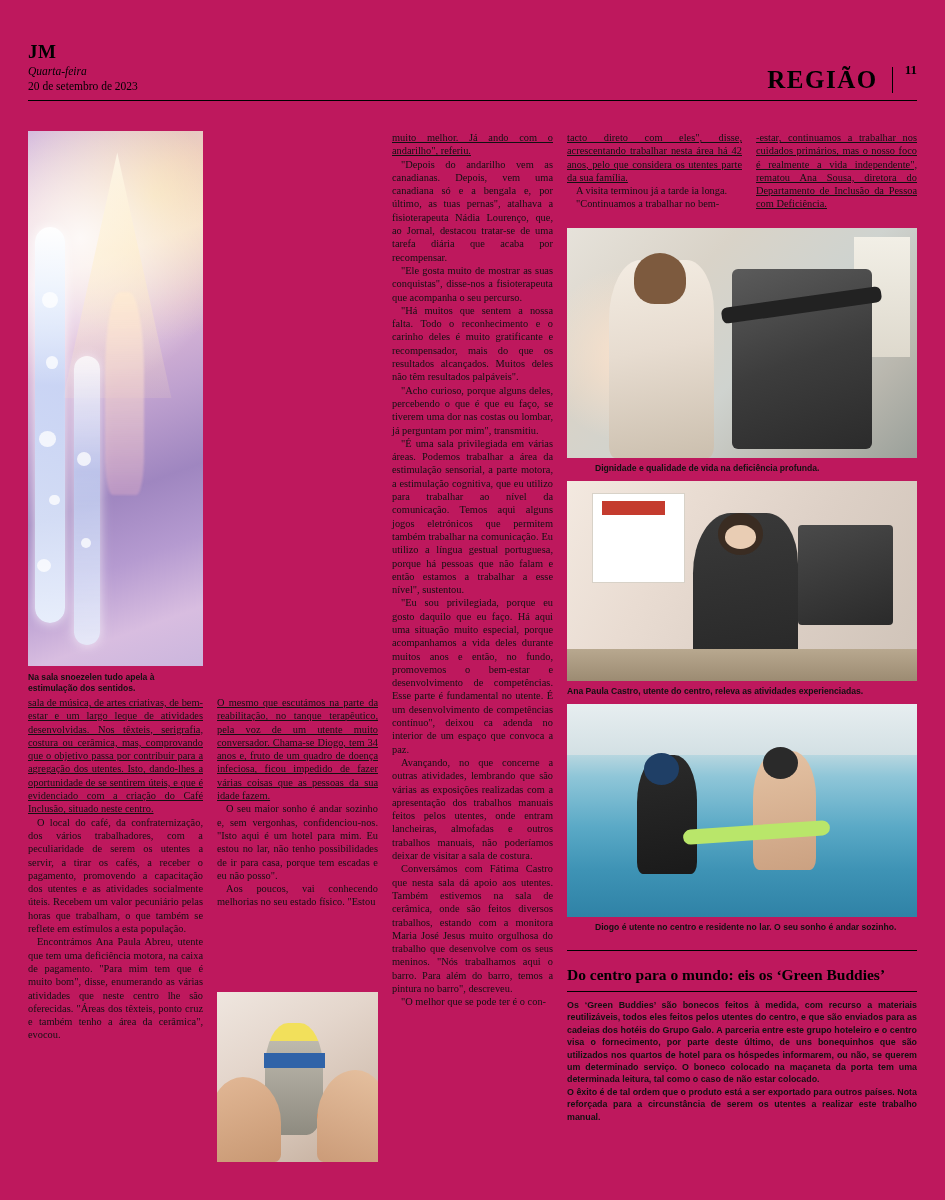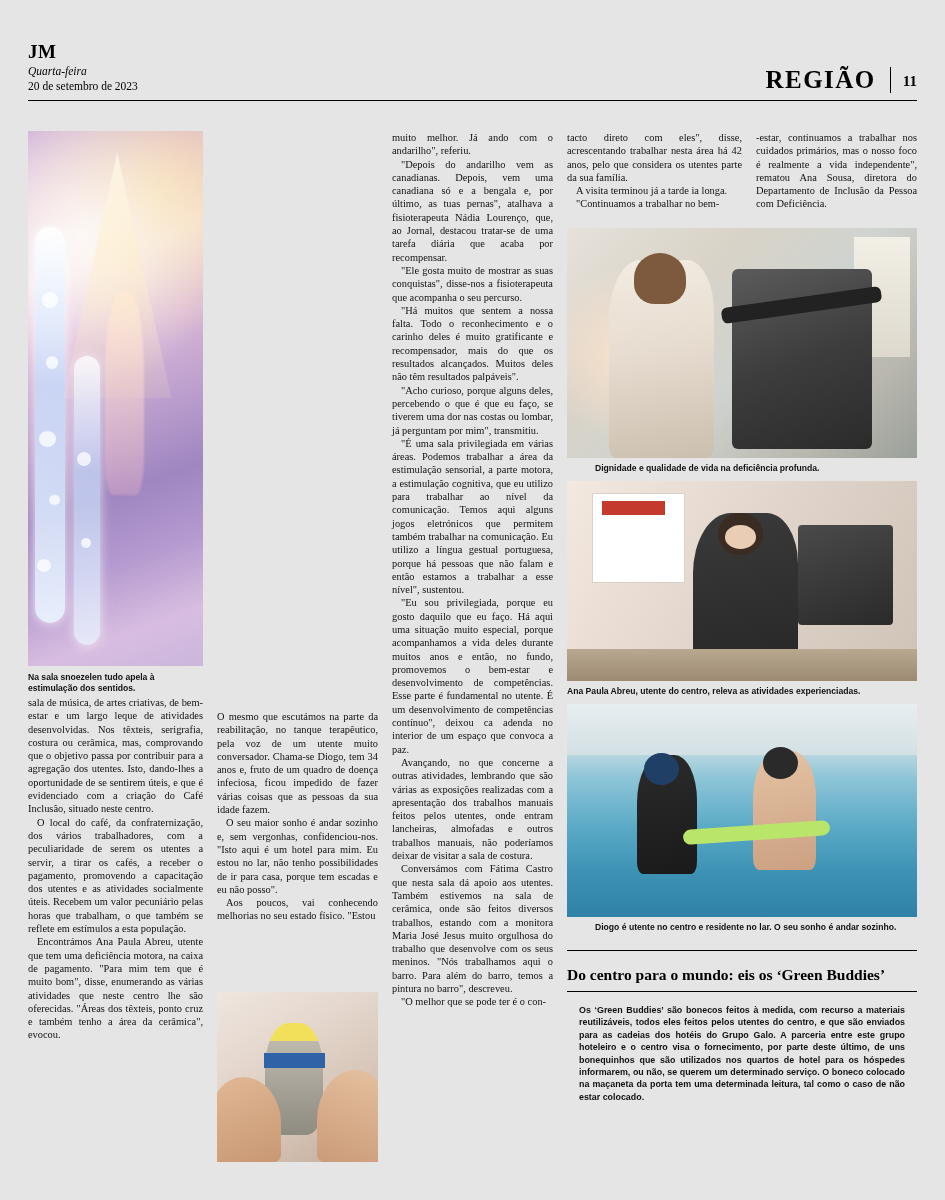--- a/index.html
+++ b/index.html
@@ -4,21 +4,21 @@
 <style>
   html, body {
     margin: 0;
     padding: 0;
     background: #ffffff;
   }
   .page {
     position: relative;
     width: 945px;
     height: 1200px;
-    background: #e5e5e5;
+    background: #be185d;
     font-family: "Liberation Serif", serif;
     color: #111;
     box-sizing: border-box;
   }
 
   
   .masthead {
     position: absolute;
     left: 28px;
     top: 42px;
@@ -70,41 +70,42 @@
   }
   .mast-sep {
     width: 1px;
     height: 26px;
     background: #000;
     margin: 0 12px 1px 14px;
   }
   .mast-pagenum {
     font-family: "Liberation Serif", serif;
     font-weight: bold;
-    font-size: 15px;
+    font-size: 13px;
     line-height: 14px;
     color: #000;
-    margin-bottom: 6px;
+    margin-bottom: 17px;
   }
 
   
   .col {
     position: absolute;
     top: 131px;
     font-size: 10.4px;
     line-height: 13.3px;
     text-align: justify;
     color: #111;
   }
   .col p {
     margin: 0;
     text-indent: 9px;
   }
   .col p.first {
     text-indent: 0;
+    text-decoration: underline;
   }
 
   #col1 { left: 28px;  width: 175px; }
   #col2 { left: 217px; width: 161px; }
   #col3 { left: 392px; width: 161px; }
   #col4 { left: 567px; width: 175px; }
   #col5 { left: 756px; width: 161px; }
 
   
   .photo {
@@ -327,21 +328,21 @@
     margin-bottom: 7px;
   }
   #boxed .box-body {
     font-family: "Liberation Sans", sans-serif;
     font-weight: bold;
     font-size: 8.9px;
     line-height: 12.4px;
     text-align: justify;
     color: #111;
   }
-  #boxed .box-body p { margin: 12px; }
+  #boxed .box-body p { margin: 0; }
 </style>
 </head>
 <body>
 
 <div class="page">
 
   <div class="masthead">
     <div class="mast-left">
       <div class="mast-logo">JM</div>
       <div class="mast-weekday">Quarta-feira</div>
@@ -380,21 +381,21 @@
 
   <div class="photo" id="photo3">
     <div class="p3-wallpanel"></div>
     <div class="p3-red"></div>
     <div class="p3-monitor"></div>
     <div class="p3-person"></div>
     <div class="p3-head"></div>
     <div class="p3-face"></div>
     <div class="p3-desk"></div>
   </div>
-  <div class="caption" id="caption3">Ana Paula Abreu, utente do centro, releva as atividades experienciadas.</div>
+  <div class="caption" id="caption3">Ana Paula Castro, utente do centro, releva as atividades experienciadas.</div>
 
   <div class="photo" id="photo4">
     <div class="p4-wall"></div>
     <div class="p4-person-a"></div>
     <div class="p4-head-a"></div>
     <div class="p4-person-b"></div>
     <div class="p4-head-b"></div>
     <div class="p4-noodle"></div>
   </div>
   <div class="caption" id="caption4">Diogo é utente no centro e residente no lar. O seu sonho é andar sozinho.</div>
@@ -406,21 +407,21 @@
     <div class="p5-hand-l"></div>
     <div class="p5-hand-r"></div>
   </div>
 
   <div class="col" id="col1" style="top:696px; height:460px;">
     <p class="first">sala de música, de artes criativas, de bem-estar e um largo leque de atividades desenvolvidas. Nos têxteis, serigrafia, costura ou cerâmica, mas, comprovando que o objetivo passa por contribuir para a agregação dos utentes. Isto, dando-lhes a oportunidade de se sentirem úteis, e que é evidenciado com a criação do Café Inclusão, situado neste centro.</p>
     <p>O local do café, da confraternização, dos vários trabalhadores, com a peculiaridade de serem os utentes a servir, a tirar os cafés, a receber o pagamento, promovendo a capacitação dos utentes e as atividades socialmente úteis. Recebem um valor pecuniário pelas horas que trabalham, o que também se reflete em estímulos a esta população.</p>
     <p>Encontrámos Ana Paula Abreu, utente que tem uma deficiência motora, na caixa de pagamento. "Para mim tem que é muito bom", disse, enumerando as várias atividades que neste centro lhe são oferecidas. "Áreas dos têxteis, ponto cruz e também tenho a área da cerâmica", evocou.</p>
   </div>
 
-  <div class="col" id="col2" style="top:696px; height:285px;margin-top:14px;">
+  <div class="col" id="col2" style="top:696px; height:285px;">
     <p class="first">O mesmo que escutámos na parte da reabilitação, no tanque terapêutico, pela voz de um utente muito conversador. Chama-se Diogo, tem 34 anos e, fruto de um quadro de doença infeciosa, ficou impedido de fazer várias coisas que as pessoas da sua idade fazem.</p>
     <p>O seu maior sonho é andar sozinho e, sem vergonhas, confidenciou-nos. "Isto aqui é um hotel para mim. Eu estou no lar, não tenho possibilidades de ir para casa, porque tem escadas e eu não posso".</p>
     <p>Aos poucos, vai conhecendo melhorias no seu estado físico. "Estou</p>
   </div>
 
   <div class="col" id="col3">
     <p class="first">muito melhor. Já ando com o andarilho", referiu.</p>
     <p>"Depois do andarilho vem as canadianas. Depois, vem uma canadiana só e a bengala e, por último, as tuas pernas", atalhava a fisioterapeuta Nádia Lourenço, que, ao Jornal, destacou tratar-se de uma tarefa diária que acaba por recompensar.</p>
     <p>"Ele gosta muito de mostrar as suas conquistas", disse-nos a fisioterapeuta que acompanha o seu percurso.</p>
     <p>"Há muitos que sentem a nossa falta. Todo o reconhecimento e o carinho deles é muito gratificante e recompensador, mais do que os resultados alcançados. Muitos deles não têm resultados palpáveis".</p>
@@ -441,16 +442,17 @@
   <div class="col" id="col5" style="height:90px;">
     <p class="first">-estar, continuamos a trabalhar nos cuidados primários, mas o nosso foco é realmente a vida independente", rematou Ana Sousa, diretora do Departamento de Inclusão da Pessoa com Deficiência.</p>
   </div>
 
   <div id="boxed">
     <div class="rule-top"></div>
     <div class="box-title">Do centro para o mundo: eis os ‘Green Buddies’</div>
     <div class="rule-mid"></div>
     <div class="box-body">
       <p>Os ‘Green Buddies’ são bonecos feitos à medida, com recurso a materiais reutilizáveis, todos eles feitos pelos utentes do centro, e que são enviados para as cadeias dos hotéis do Grupo Galo. A parceria entre este grupo hoteleiro e o centro visa o fornecimento, por parte deste último, de uns bonequinhos que são utilizados nos quartos de hotel para os hóspedes informarem, ou não, se querem um determinado serviço. O boneco colocado na maçaneta da porta tem uma determinada leitura, tal como o caso de não estar colocado.</p>
+      <p>O êxito é de tal ordem que o produto está a ser exportado para outros países. Nota reforçada para a circunstância de serem os utentes a realizar este trabalho manual.</p>
     </div>
   </div>
 
 </div>
 
 </body></html>

